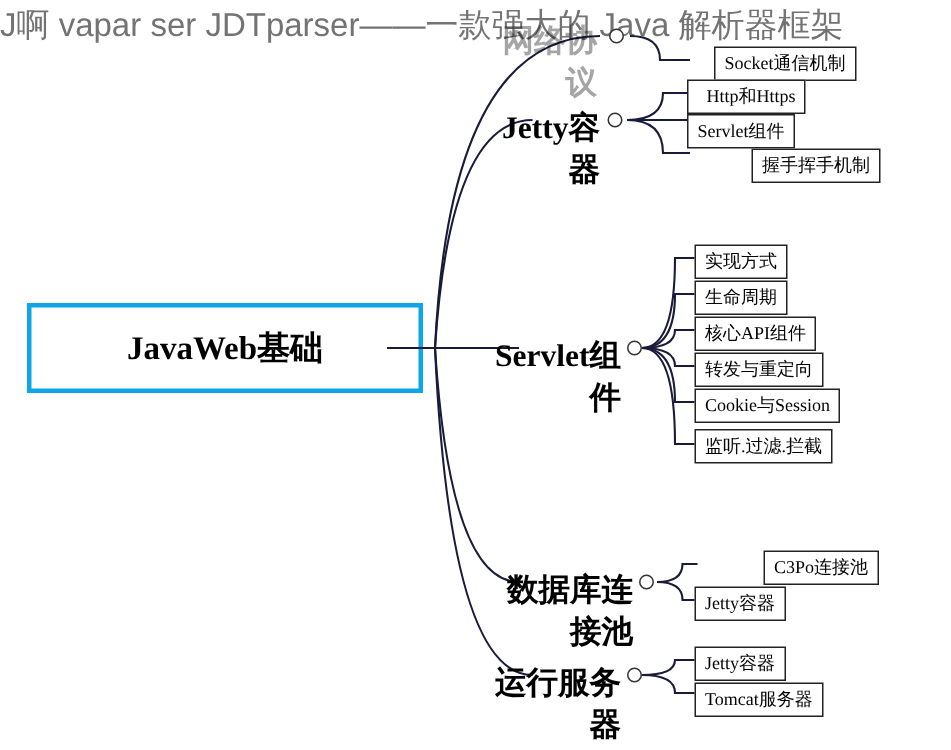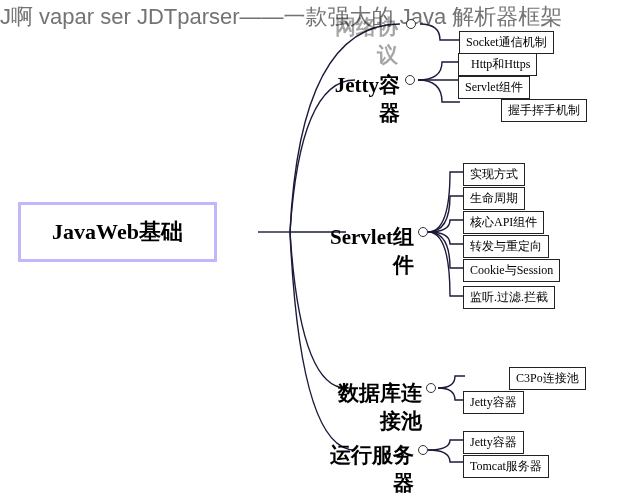--- a/index.html
+++ b/index.html
@@ -16,23 +16,23 @@
     top: 2px;
     left: 0px;
     font-size: 22px;
     color: #737373;
     white-space: nowrap;
   }
   .root-box {
     position: absolute;
     left: 18px;
     top: 202px;
-    width: 199px;
+    width: 264px;
     height: 60px;
-    border: 3px solid #c4b5fd;
+    border: 3px solid #0ea5e9;
     display: flex;
     align-items: center;
     justify-content: center;
     font-size: 22px;
     font-weight: bold;
     font-family: "Microsoft YaHei", serif;
   }
   .branch {
     position: absolute;
     font-size: 21px;
@@ -103,21 +103,21 @@
 
   <path d="M438 388 Q 455 388 455 376 L 465 376"></path>
   <path d="M438 388 Q 455 388 455 400 L 465 400"></path>
 
   <path d="M428 450 Q 450 450 450 440 L 465 440"></path>
   <path d="M428 450 Q 450 450 450 462 L 465 462"></path>
 </svg>
 
 <div class="branch" style="left:320px; top:13px; width:78px; opacity:0.35">网络协议</div>
 <div class="circle" style="left:406px; top:19px;"></div>
-<div class="leaf" style="left:459px; top:31px;">Socket通信机制</div>
+<div class="leaf" style="left:476px; top:31px;">Socket通信机制</div>
 
 <div class="branch" style="left:322px; top:71px; width:78px;">Jetty容器</div>
 <div class="circle" style="left:405px; top:75px;"></div>
 <div class="leaf" style="left:458px; top:53px;padding-left:12px;">Http和Https</div>
 <div class="leaf" style="left:458px; top:76px;">Servlet组件</div>
 <div class="leaf" style="left:458px; top:99px;margin-left:43px;">握手挥手机制</div>
 
 <div class="branch" style="left:322px; top:223px; width:92px;">Servlet组件</div>
 <div class="circle" style="left:418px; top:227px;"></div>
 <div class="leaf" style="left:463px; top:163px;">实现方式</div>

